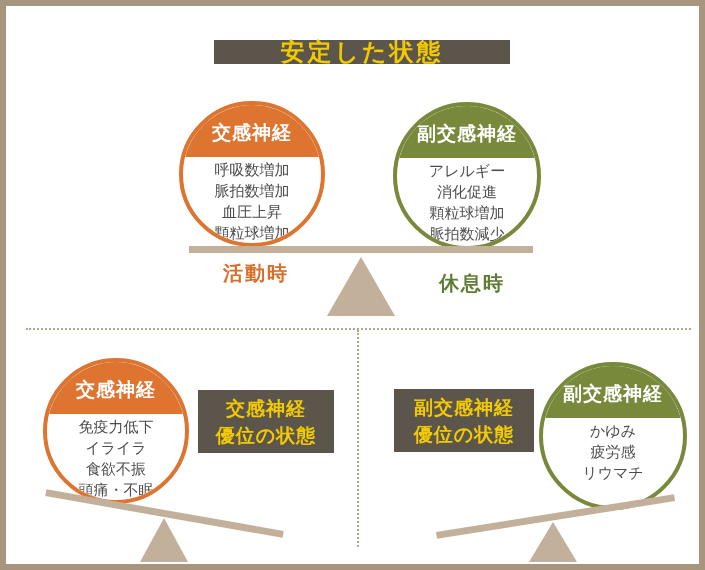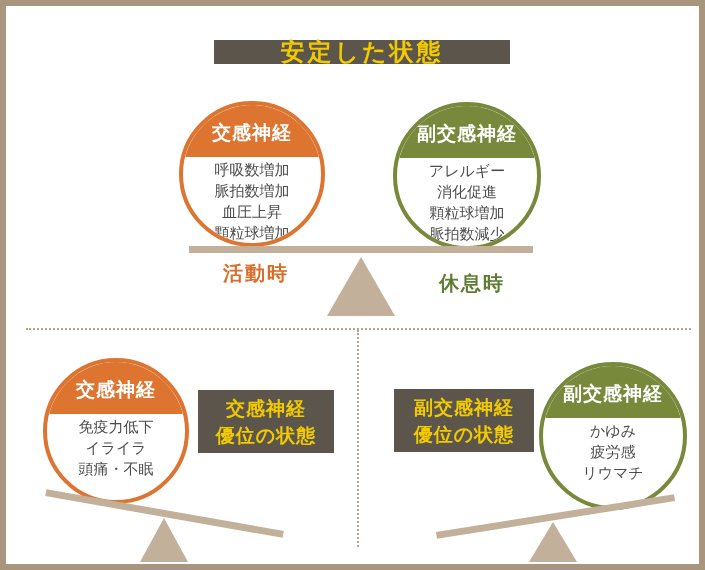--- a/index.html
+++ b/index.html
@@ -86,20 +86,21 @@
   <div class="abs side-label green" style="left:416px;top:264px;">休息時</div>
 
   <div class="abs divider-h"></div>
   <div class="abs divider-v"></div>
 
   <div class="abs circle orange" style="left:37px;top:352px;">
     <div class="circle-head">交感神経</div>
     <div class="circle-body">
       <div>免疫力低下</div>
       <div>イライラ</div>
+      <div>食欲不振</div>
       <div>頭痛・不眠</div>
     </div>
   </div>
 
   <div class="abs dom-box" style="left:192px;top:384px;width:136px;height:63px;">
     <div>交感神経</div>
     <div>優位の状態</div>
   </div>
 
   <div class="abs beam" style="left:38px;top:504px;width:241px;transform:rotate(10deg);"></div>

